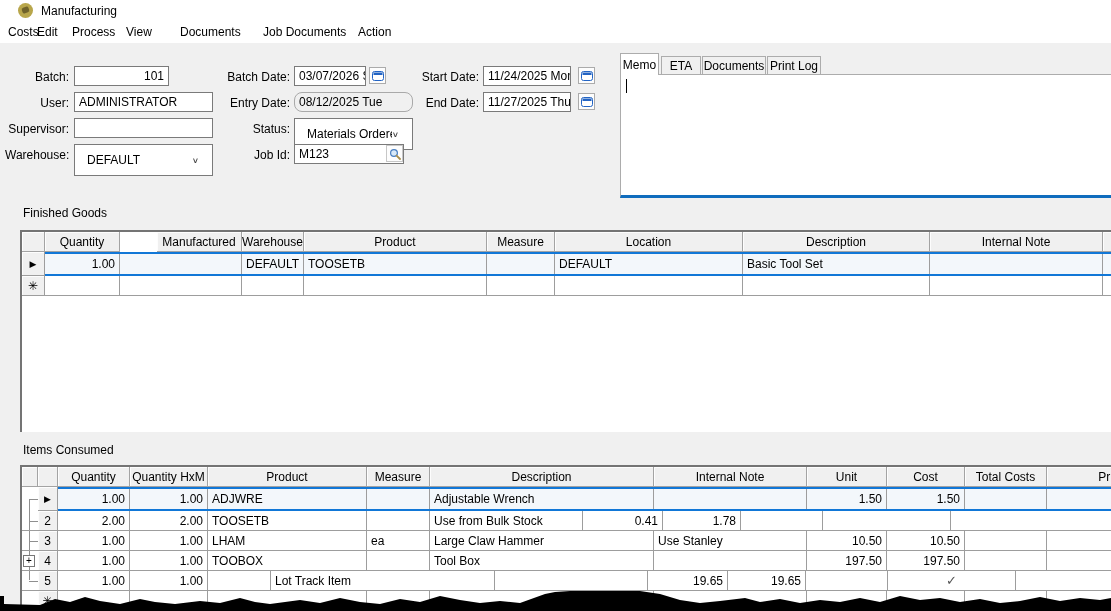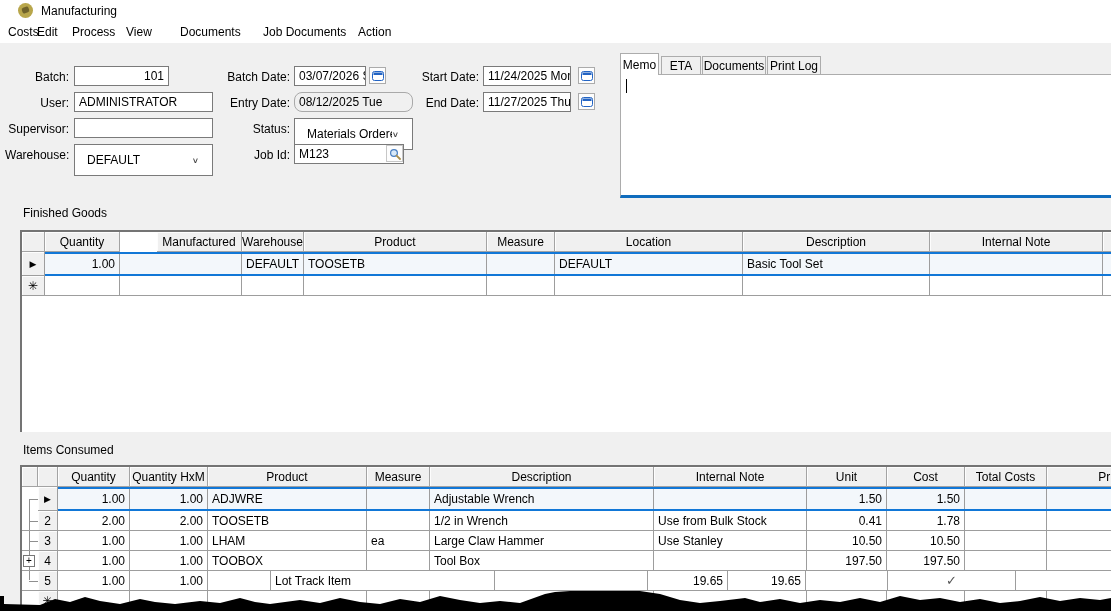--- a/index.html
+++ b/index.html
@@ -251,21 +251,20 @@
     </div>
   </div>
 
   <div class="grow drow">
     <div class="gcell t0 tree-v tree-stub"></div>
     <div class="gcell t1 rowhdr">2</div>
     <div class="gcell c2 num">2.00</div>
     <div class="gcell c3 num">2.00</div>
     <div class="gcell c4">TOOSETB</div>
     <div class="gcell c5"></div>
-    <div class="gcell c6">1/2 in Wrench</div>
     <div class="gcell c7">Use from Bulk Stock</div>
     <div class="gcell c8 num">0.41</div>
     <div class="gcell c9 num">1.78</div>
     <div class="gcell c10"></div>
     <div class="gcell c11"></div>
   </div>
 
   <div class="grow drow">
     <div class="gcell t0 tree-v tree-stub"></div>
     <div class="gcell t1 rowhdr">3</div>

